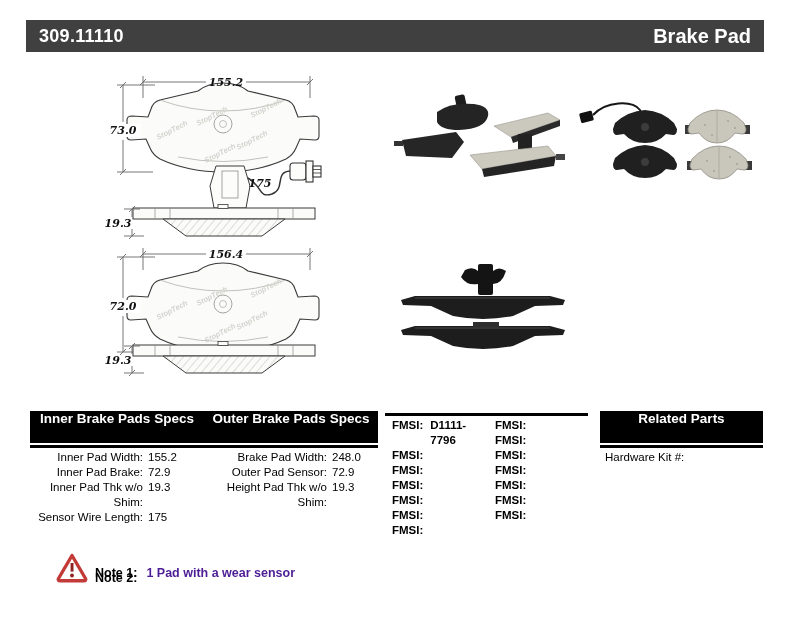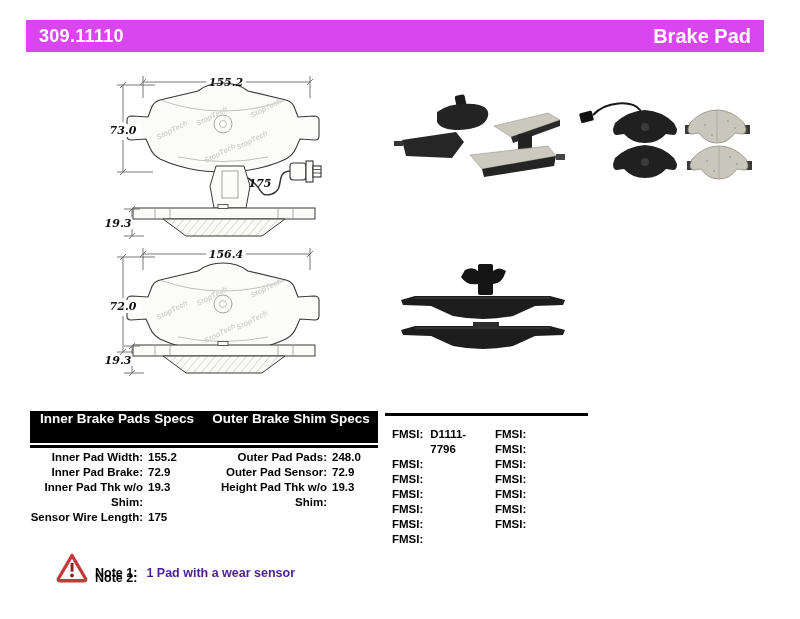--- a/index.html
+++ b/index.html
@@ -1,20 +1,20 @@
 <!DOCTYPE html>
 <html><head>
 <meta charset="utf-8">
 <style>
   html,body{margin:0;padding:0;background:#fff;}
   .page{position:relative;width:800px;height:619px;background:#ffffff;overflow:hidden;
         font-family:"Liberation Sans",sans-serif;}
 
   
-  .header-bar{position:absolute;left:26px;top:20px;width:738px;height:32px;background:#d946ef;
+  .header-bar{position:absolute;left:26px;top:20px;width:738px;height:32px;background:#404040;
               color:#fff;display:flex;justify-content:space-between;align-items:center;
               padding:0 13px;box-sizing:border-box;gap:22px;}
   .header-part{font-weight:bold;font-size:18px;letter-spacing:.3px;}
   .header-name{font-weight:bold;font-size:20px;}
 
   
   .draw-svg{position:absolute;left:60px;top:58px;}
   .photos-top{position:absolute;left:390px;top:85px;}
   .photos-mid{position:absolute;left:395px;top:258px;}
   .dim{font-family:"DejaVu Serif",serif;font-style:italic;font-weight:bold;font-size:11px;fill:#111;}
@@ -22,26 +22,26 @@
   .dl{stroke:#666;stroke-width:.9;}
 
   
   .section{position:absolute;top:411px;}
   .section-header{background:#000;color:#fff;font-weight:bold;font-size:13.5px;height:32px;
                   display:flex;justify-content:center;}
   .section-header.split{justify-content:space-between;}
   .hcell{flex:1;text-align:center;}
   .rule{height:3px;background:#000;margin-top:2px;}
   .cols{display:flex;margin-top:2px;}
-  .spec-row{display:flex;font-size:11.5px;font-weight:bold;line-height:15px;color:#000;}
+  .spec-row{display:flex;font-size:11.5px;font-weight:normal;line-height:15px;color:#000;}
   .spec-label{text-align:right;}
   .inner-col .spec-label{width:113px;}
   .outer-col .spec-label{width:123px;}
   .spec-value{margin-left:5px;}
-  .fmsi-cols{display:flex;margin-top:11px;}
+  .fmsi-cols{display:flex;margin-top:2px;}
   .fmsi-col1{width:105px;padding-left:7px;box-sizing:border-box;}
   .fmsi-col2{padding-left:5px;}
   .fmsi-row{display:flex;font-size:11.5px;font-weight:bold;line-height:15px;color:#000;}
   .fmsi-value{margin-left:7px;}
   .related-body{margin-top:2px;padding-left:5px;}
 
   
   .warn-svg{position:absolute;left:55px;top:552px;}
   .note-row{position:absolute;left:95px;display:flex;font-size:12.5px;font-weight:bold;color:#000;}
   .note-1{top:566px;}
@@ -231,21 +231,21 @@
       <line x1="20" y1="40" x2="155" y2="40" stroke="#4a4a4a" stroke-width="1"></line>
       <path d="M 6,72 L 20,68 L 155,68 L 170,72 L 168,77 L 140,78 L 118,88 Q 88,94 58,88 L 36,78 L 8,77 Z" fill="#1d1d1d"></path>
       <line x1="20" y1="70" x2="155" y2="70" stroke="#4a4a4a" stroke-width="1"></line>
       <rect x="78" y="64" width="26" height="5" fill="#2e2e2e"></rect>
     </g>
   </svg>
 
   <div class="section" style="left:30px;width:348px;">
     <div class="section-header split">
       <div class="hcell">Inner Brake Pads Specs</div>
-      <div class="hcell">Outer Brake Shim Specs</div>
+      <div class="hcell">Outer Brake Pads Specs</div>
     </div>
     <div class="rule"></div>
     <div class="cols">
       <div class="col inner-col" style="width:174px;">
         <div class="spec-row">
             <span class="spec-label">Inner Pad Width:</span>
             <span class="spec-value">155.2</span>
           </div>
         <div class="spec-row">
             <span class="spec-label">Inner Pad Brake:</span>
@@ -255,21 +255,21 @@
             <span class="spec-label">Inner Pad Thk w/o Shim:</span>
             <span class="spec-value">19.3</span>
           </div>
         <div class="spec-row">
             <span class="spec-label">Sensor Wire Length:</span>
             <span class="spec-value">175</span>
           </div>
       </div>
       <div class="col outer-col" style="width:174px;">
         <div class="spec-row">
-            <span class="spec-label">Outer Pad Pads:</span>
+            <span class="spec-label">Brake Pad Width:</span>
             <span class="spec-value">248.0</span>
           </div>
         <div class="spec-row">
             <span class="spec-label">Outer Pad Sensor:</span>
             <span class="spec-value">72.9</span>
           </div>
         <div class="spec-row">
             <span class="spec-label">Height Pad Thk w/o Shim:</span>
             <span class="spec-value">19.3</span>
           </div>
@@ -336,20 +336,30 @@
             <span class="fmsi-value"></span>
           </div>
         <div class="fmsi-row">
             <span>FMSI:</span>
             <span class="fmsi-value"></span>
           </div>
       </div>
     </div>
   </div>
 
+  <div class="section" style="left:600px;width:163px;">
+    <div class="section-header">Related Parts</div>
+    <div class="rule"></div>
+    <div class="related-body">
+      <div class="spec-row">
+          <span>Hardware Kit #:</span>
+          <span class="spec-value"></span>
+        </div>
+    </div>
+  </div>
 
   <svg class="warn-svg" width="34" height="32" viewBox="0 0 34 32">
     <path d="M17,3.5 L30.5,26.5 Q31.5,28.7 28.8,28.7 L5.2,28.7 Q2.5,28.7 3.5,26.5 Z" fill="#fefefe" stroke="#c23b38" stroke-width="3.4" stroke-linejoin="round"></path>
     <rect x="15.6" y="11" width="2.9" height="8.6" fill="#8f211e"></rect>
     <circle cx="17" cy="23.5" r="1.9" fill="#8f211e"></circle>
   </svg>
   <div class="note-row note-1">
     <span>Note 1:</span>
     <span class="note-red">1 Pad with a wear sensor</span>
   </div>

